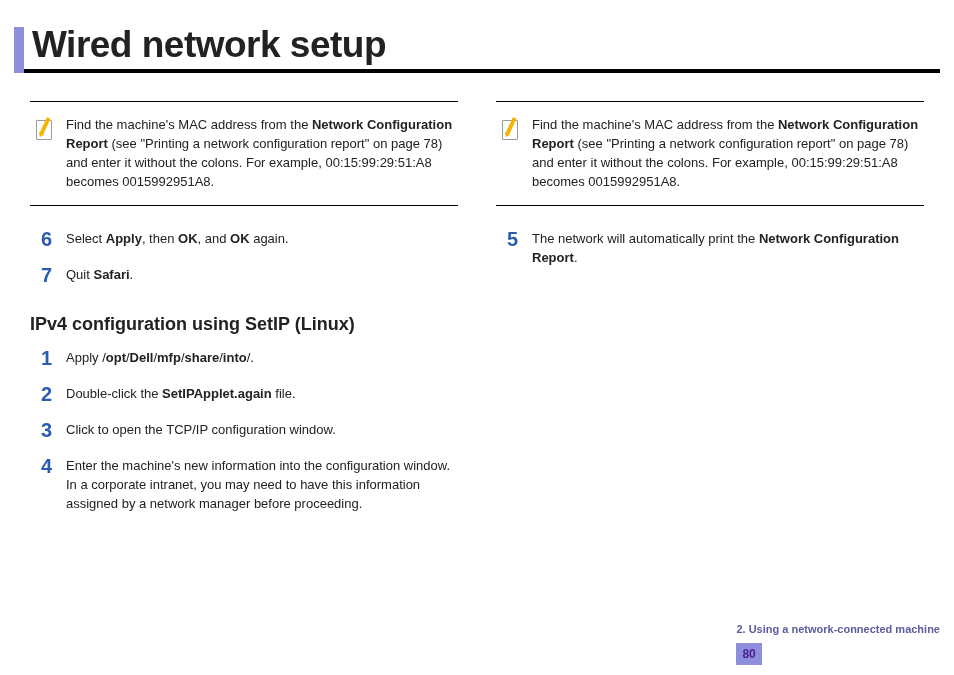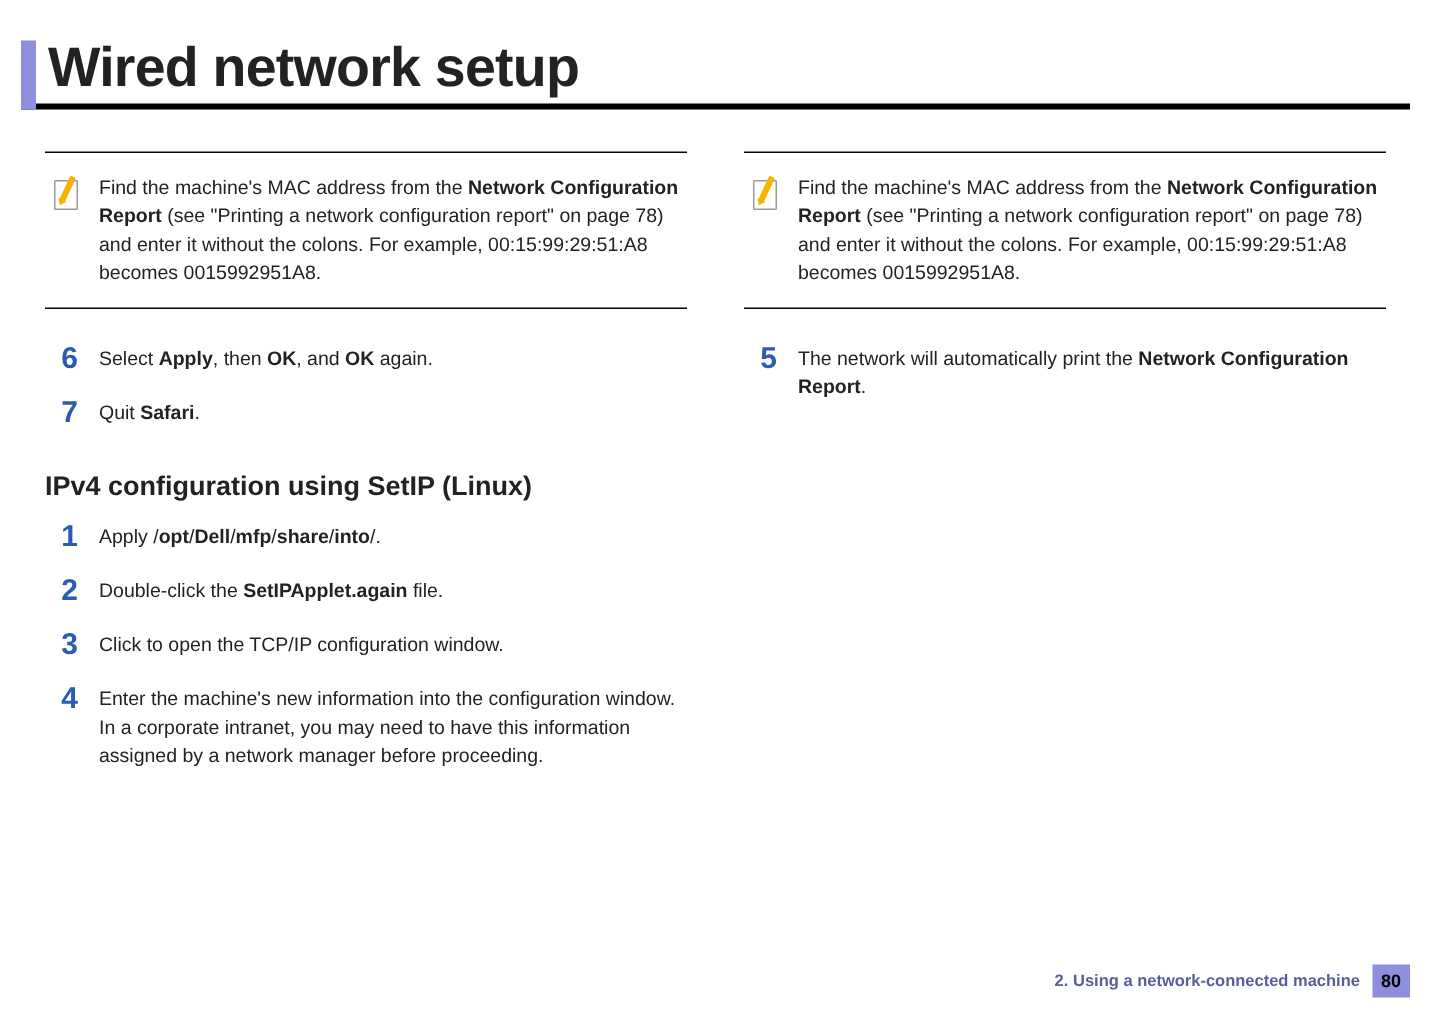--- a/index.html
+++ b/index.html
@@ -110,29 +110,30 @@
     font-size: 13px;
     line-height: 1.5;
     margin-bottom: 16px;
   }
   b { font-weight: 700; }
   .footer {
     position: absolute;
     bottom: 10px;
     right: 14px;
     display: flex;
-    align-items: center;
+    align-items: flex-start;
     gap: 8px;
     font-size: 11px;
     font-weight: 700;
     color: #5a5c9e;
+    flex-direction: column;
   }
   .footer .pagenum {
     background: #8d8edc;
-    color: #000000;
+    color: #4c1d95;
     padding: 4px 6px;
     font-size: 12px;
   }
 </style>
 </head>
 <body>
 
 <div class="header">
   <div class="header-accent"></div>
   <div class="header-title">Wired network setup</div>

